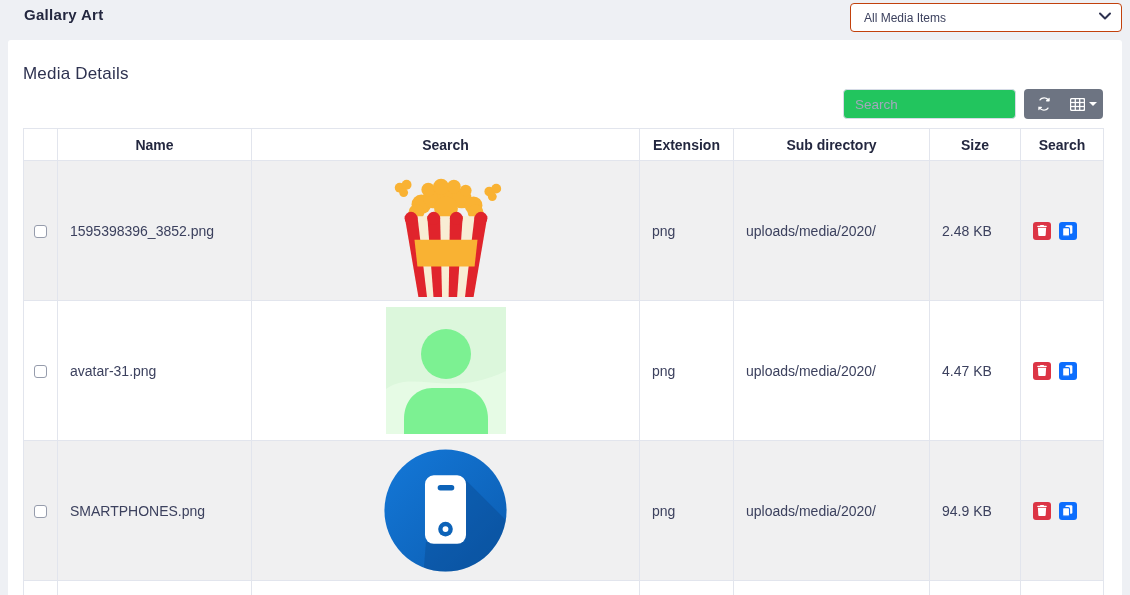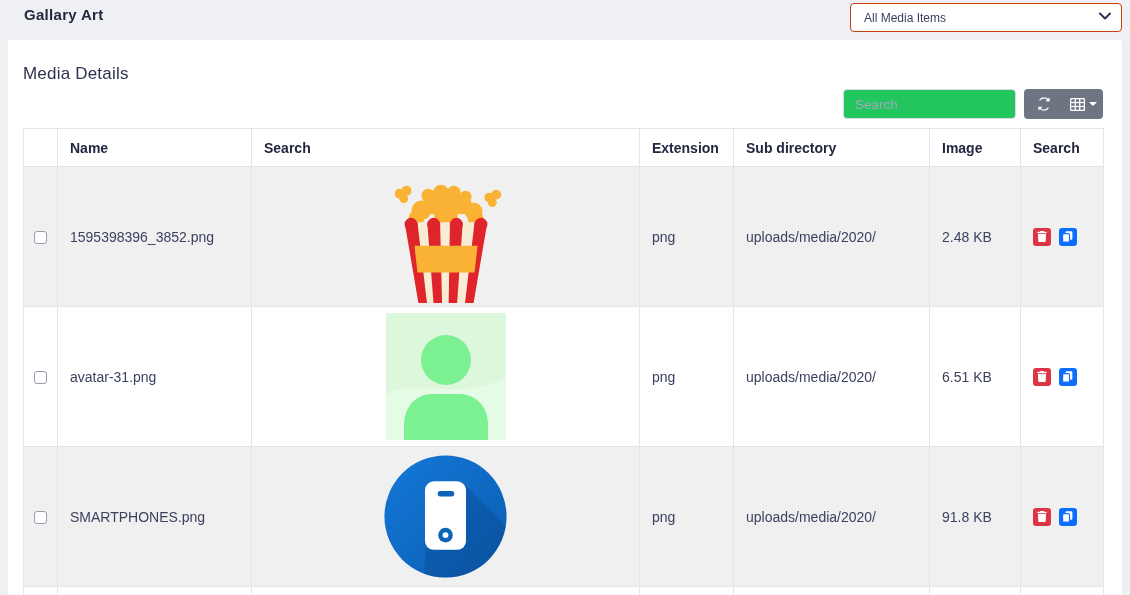--- a/index.html
+++ b/index.html
@@ -27,21 +27,21 @@
     font-size:13.5px; color:#3c415e; font-family:inherit; background:#22c55e;
   }
   .search-input::placeholder { color:#a2a8bc; }
 
   .btn-group { position:absolute; left:1024px; top:89px; width:79px; height:30px; background:#6d7482; border-radius:4px; display:flex; }
   .btn-dark { flex:1; background:transparent; border:none; display:flex; align-items:center; justify-content:center; gap:4px; cursor:pointer; }
   .caret-down { width:0; height:0; border-left:4px solid transparent; border-right:4px solid transparent; border-top:4px solid #fff; display:inline-block; }
 
   table.media-table { position:absolute; left:23px; top:128px; width:1080px; border-collapse:collapse; table-layout:fixed; }
   .media-table th, .media-table td { border:1px solid #e2e5ed; font-size:14px; vertical-align:middle; }
-  .media-table th { height:38px; text-align:left; padding:0 12px; font-weight:600; color:#23273f; background:#fff; }
+  .media-table th { height:32px; text-align:center; padding:0 12px; font-weight:600; color:#23273f; background:#fff; }
   .media-table td { height:140px; padding:4px 12px; color:#3c415e; }
   .media-table tbody tr:nth-child(odd) td { background:#f0f0f1; }
   .media-table tbody tr:nth-child(even) td { background:#fff; }
   .media-table tr.partial td { height:40px; }
   .cell-check { text-align:center; padding:0 !important; }
   .cell-image { text-align:center; padding:0 !important; }
   .cell-image svg { display:block; margin:0 auto; }
   input[type="checkbox"].row-check {
     appearance:none; -webkit-appearance:none; width:13px; height:13px;
     border:1.5px solid #969cac; border-radius:3px; background:#fff; vertical-align:middle; cursor:pointer;
@@ -100,21 +100,21 @@
         <col style="width:91px">
         <col style="width:83px">
     </colgroup>
     <thead>
       <tr>
         <th class="cell-check"></th>
         <th>Name</th>
         <th>Search</th>
         <th>Extension</th>
         <th>Sub directory</th>
-        <th>Image</th>
+        <th>Size</th>
         <th>Search</th>
       </tr>
     </thead>
     <tbody>
 
       <tr>
         <td class="cell-check"><input type="checkbox" class="row-check" style=""></td>
         <td>1595398396_3852.png</td>
         <td class="cell-image">
           <svg width="120" height="132" viewBox="0 0 120 134">
@@ -176,21 +176,21 @@
         <td class="cell-image">
           <svg width="120" height="127" viewBox="0 0 120 127">
             <rect x="0" y="0" width="120" height="127" fill="#dcf7dc"></rect>
             <path d="M0,82 C28,62 62,92 120,64 L120,127 L0,127 Z" fill="#e7fbe6" opacity="0.85"></path>
             <circle cx="60" cy="47" r="25" fill="#7cf192"></circle>
             <path d="M18,127 L18,112 C18,92 32,81 46,81 L74,81 C88,81 102,92 102,112 L102,127 Z" fill="#7cf192"></path>
           </svg>
         </td>
         <td>png</td>
         <td>uploads/media/2020/</td>
-        <td>6.51 KB</td>
+        <td>4.47 KB</td>
         <td>
           <button class="action-btn action-del">
               <svg width="10" height="11" viewBox="0 0 448 512" fill="#fff">
                 <path d="M135 18 128 32H32C14 32 0 46 0 64s14 32 32 32h384c18 0 32-14 32-32s-14-32-32-32h-96l-7-14C307 7 296 0 284 0H164c-12 0-23 7-29 18zM416 128H32l21 339c2 25 23 45 48 45h246c25 0 46-20 48-45l21-339z"></path>
               </svg>
             </button>
           <button class="action-btn action-copy">
               <svg width="13" height="13" viewBox="0 0 16 16">
                 <rect x="5.5" y="1.5" width="8.5" height="10.5" rx="1.5" fill="#fff"></rect>
                 <rect x="2" y="4.5" width="8.5" height="10.5" rx="1.5" fill="#fff" stroke="#0d6efd" stroke-width="1.4"></rect>
@@ -218,21 +218,21 @@
               <polygon points="85,33 150,98 150,160 40,160 45,97 85,97" fill="#063a75" opacity="0.28"></polygon>
             </g>
             <rect x="44" y="29" width="42" height="70" rx="9" fill="#fff"></rect>
             <rect x="57" y="39" width="17" height="5.5" rx="2.7" fill="#0d63b8"></rect>
             <circle cx="65" cy="84" r="7.5" fill="#0d63b8"></circle>
             <circle cx="65" cy="84" r="3" fill="#fff"></circle>
           </svg>
         </td>
         <td>png</td>
         <td>uploads/media/2020/</td>
-        <td>91.8 KB</td>
+        <td>94.9 KB</td>
         <td>
           <button class="action-btn action-del">
               <svg width="10" height="11" viewBox="0 0 448 512" fill="#fff">
                 <path d="M135 18 128 32H32C14 32 0 46 0 64s14 32 32 32h384c18 0 32-14 32-32s-14-32-32-32h-96l-7-14C307 7 296 0 284 0H164c-12 0-23 7-29 18zM416 128H32l21 339c2 25 23 45 48 45h246c25 0 46-20 48-45l21-339z"></path>
               </svg>
             </button>
           <button class="action-btn action-copy">
               <svg width="13" height="13" viewBox="0 0 16 16">
                 <rect x="5.5" y="1.5" width="8.5" height="10.5" rx="1.5" fill="#fff"></rect>
                 <rect x="2" y="4.5" width="8.5" height="10.5" rx="1.5" fill="#fff" stroke="#0d6efd" stroke-width="1.4"></rect>

